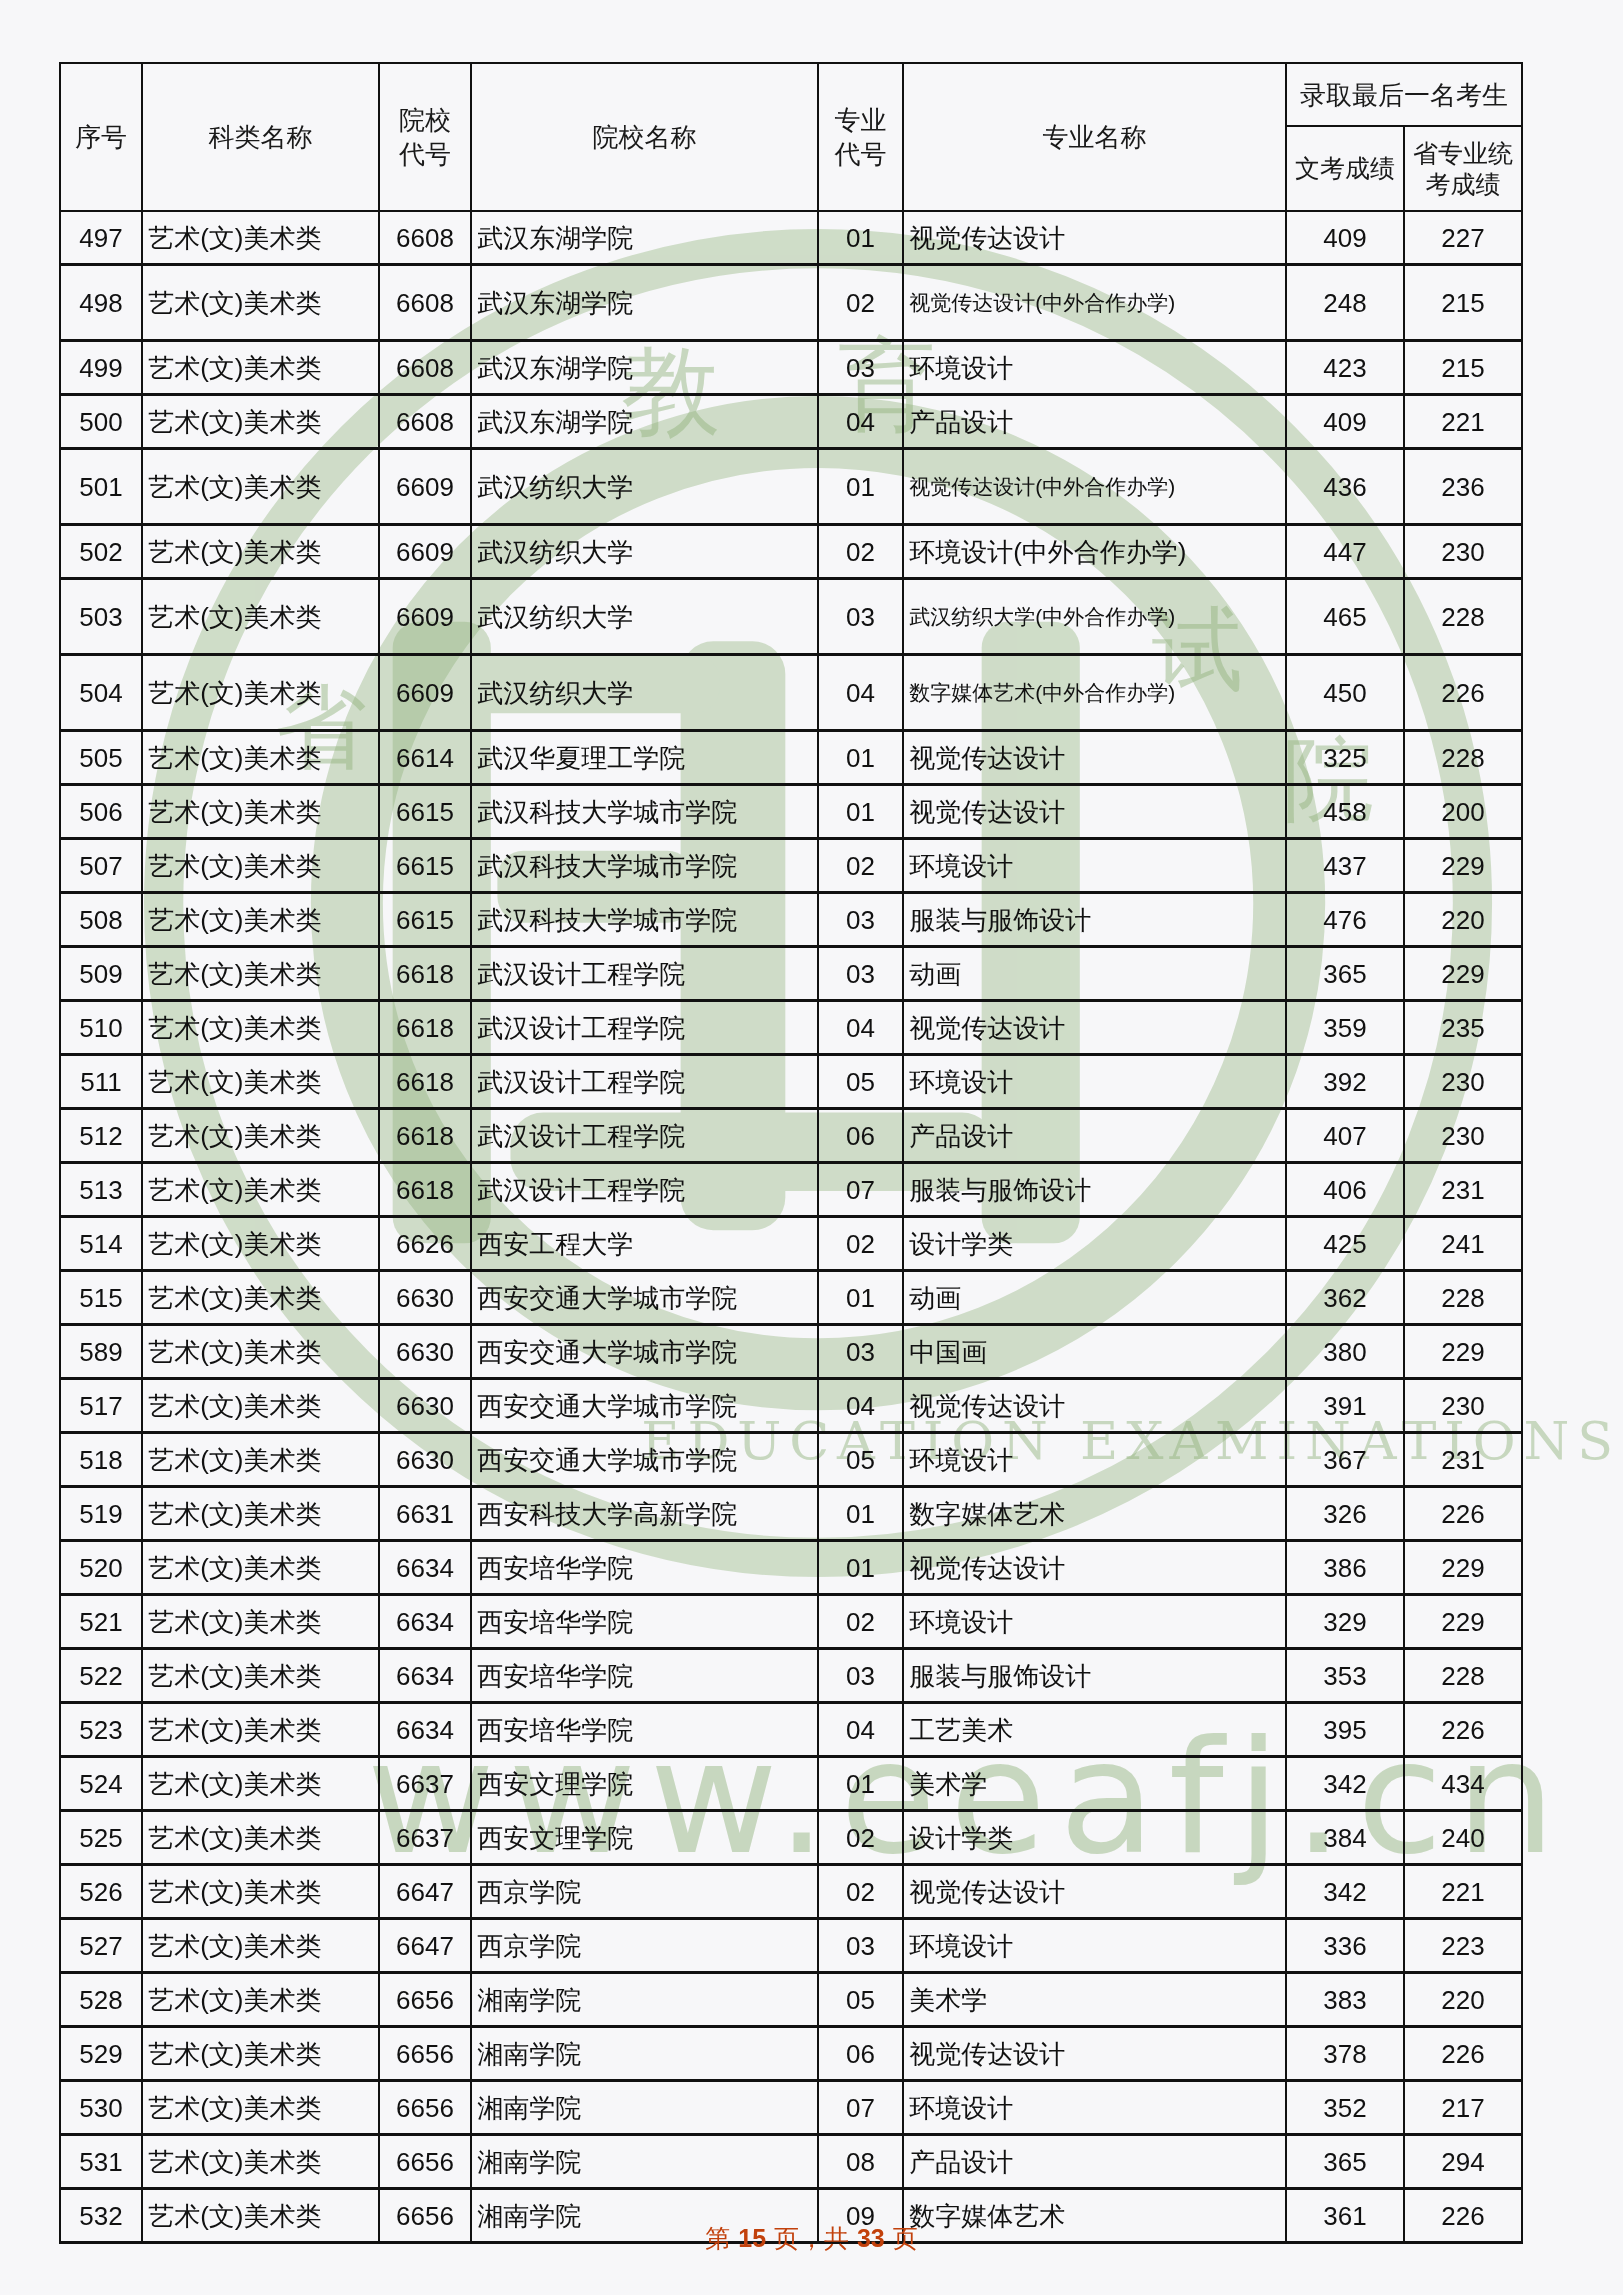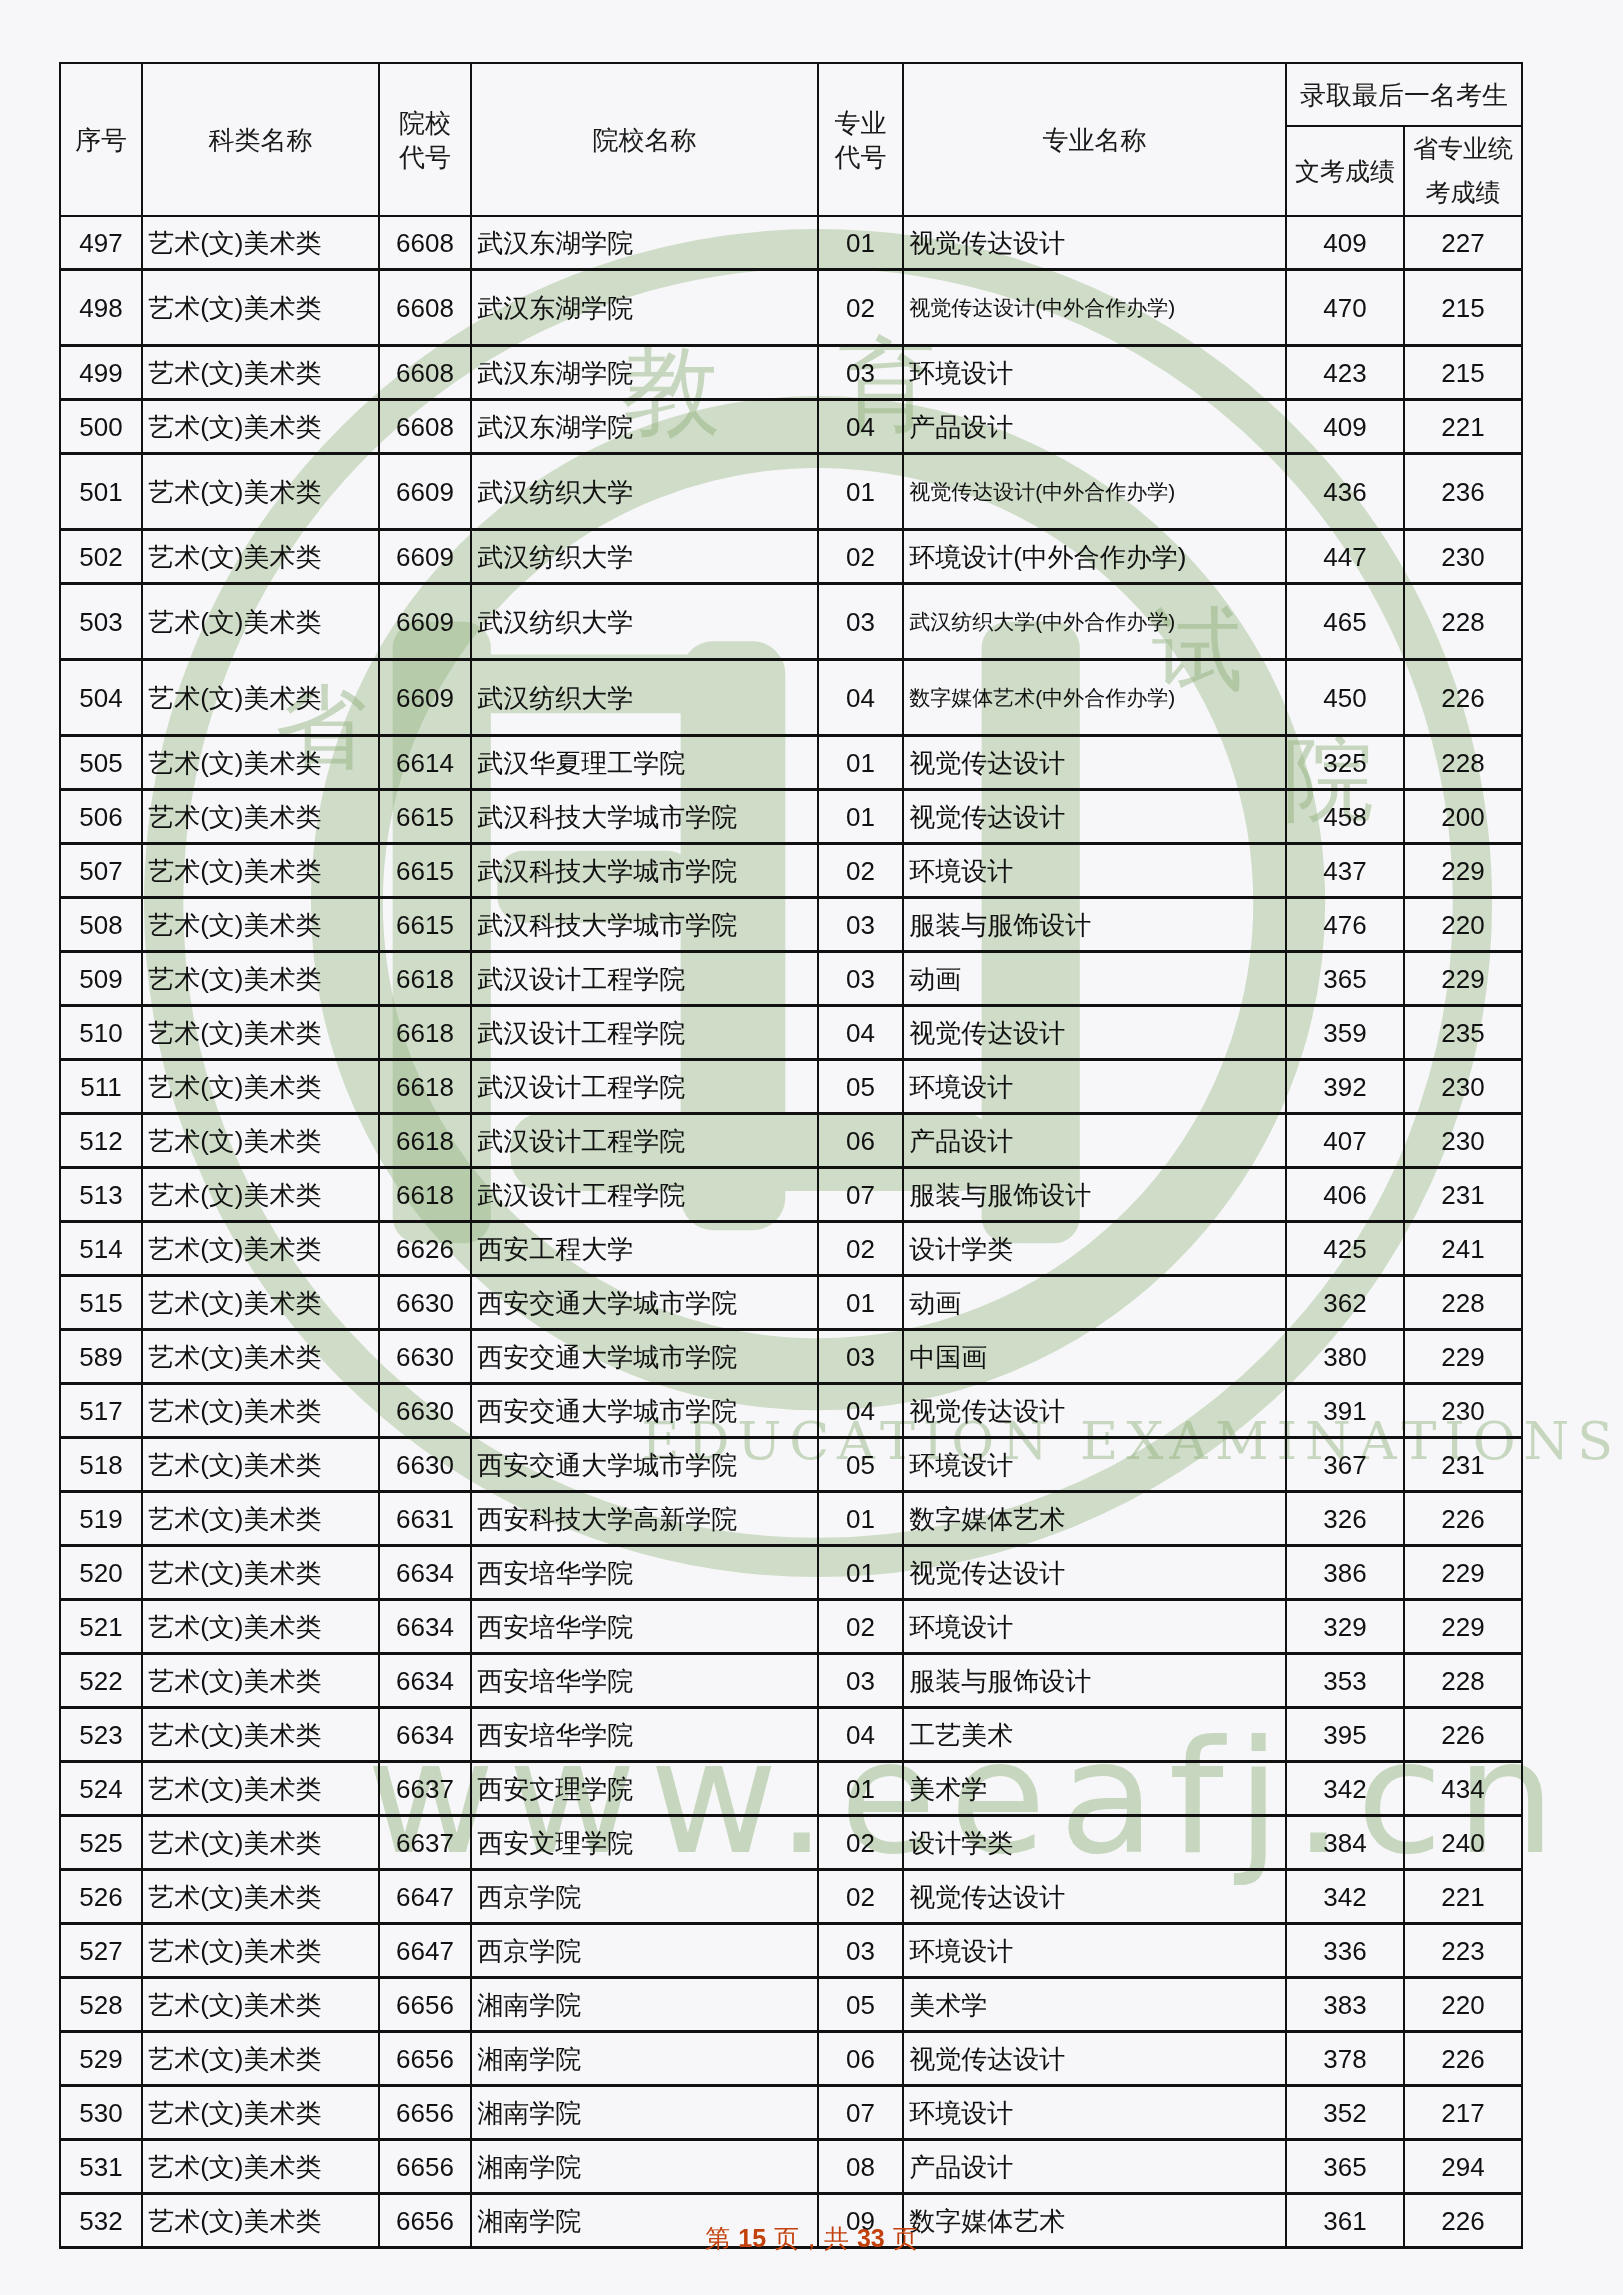--- a/index.html
+++ b/index.html
@@ -101,42 +101,42 @@
         <th rowspan="2">序号</th>
         <th rowspan="2">科类名称</th>
         <th rowspan="2"><span style="display:inline-block;width:59px;line-height:34px;">院校代号</span></th>
         <th rowspan="2">院校名称</th>
         <th rowspan="2"><span style="display:inline-block;width:59px;line-height:34px;">专业代号</span></th>
         <th rowspan="2">专业名称</th>
         <th colspan="2" style="height:39px">录取最后一名考生</th>
       </tr>
       <tr style="height:85px">
         <th class="sub">文考成绩</th>
-        <th class="sub"><span style="display:inline-block;width:105px;line-height:44px;">省专业统考成绩</span></th>
+        <th class="sub"><span style="display:inline-block;width:105px;line-height:31px;">省专业统考成绩</span></th>
       </tr>
     </thead>
     <tbody id="rows">
         <tr class="body-row">
           <td class="c">497</td>
           <td class="l">艺术(文)美术类</td>
           <td class="c">6608</td>
           <td class="l">武汉东湖学院</td>
           <td class="c">01</td>
           <td class="l">视觉传达设计</td>
           <td class="c">409</td>
           <td class="c">227</td>
         </tr>
         <tr class="body-row tall">
           <td class="c">498</td>
           <td class="l">艺术(文)美术类</td>
           <td class="c">6608</td>
           <td class="l">武汉东湖学院</td>
           <td class="c">02</td>
           <td class="l small">视觉传达设计(中外合作办学)</td>
-          <td class="c">470</td>
+          <td class="c">248</td>
           <td class="c">215</td>
         </tr>
         <tr class="body-row">
           <td class="c">499</td>
           <td class="l">艺术(文)美术类</td>
           <td class="c">6608</td>
           <td class="l">武汉东湖学院</td>
           <td class="c">03</td>
           <td class="l">环境设计</td>
           <td class="c">423</td>

